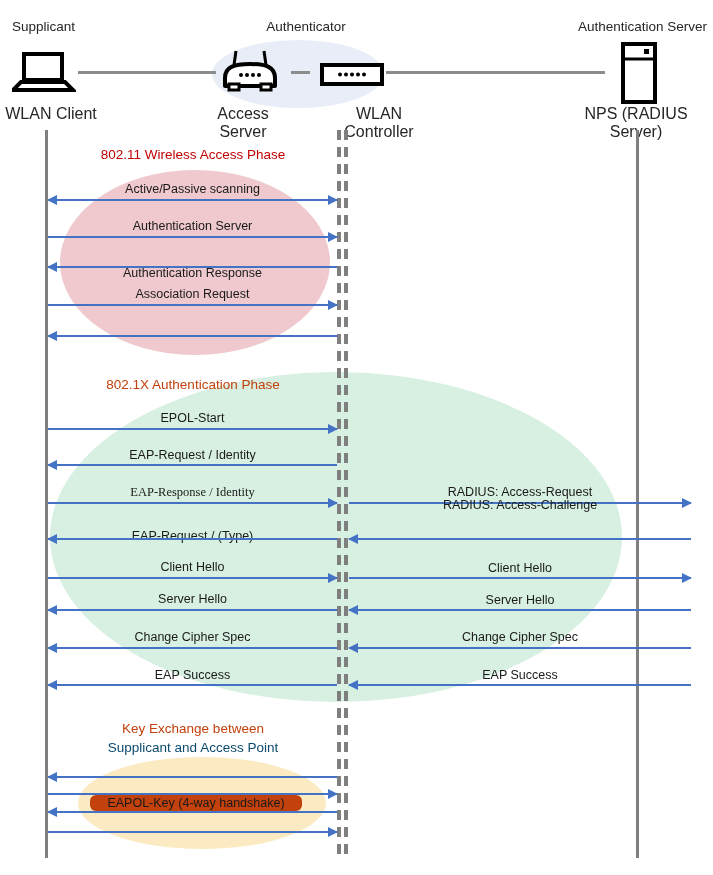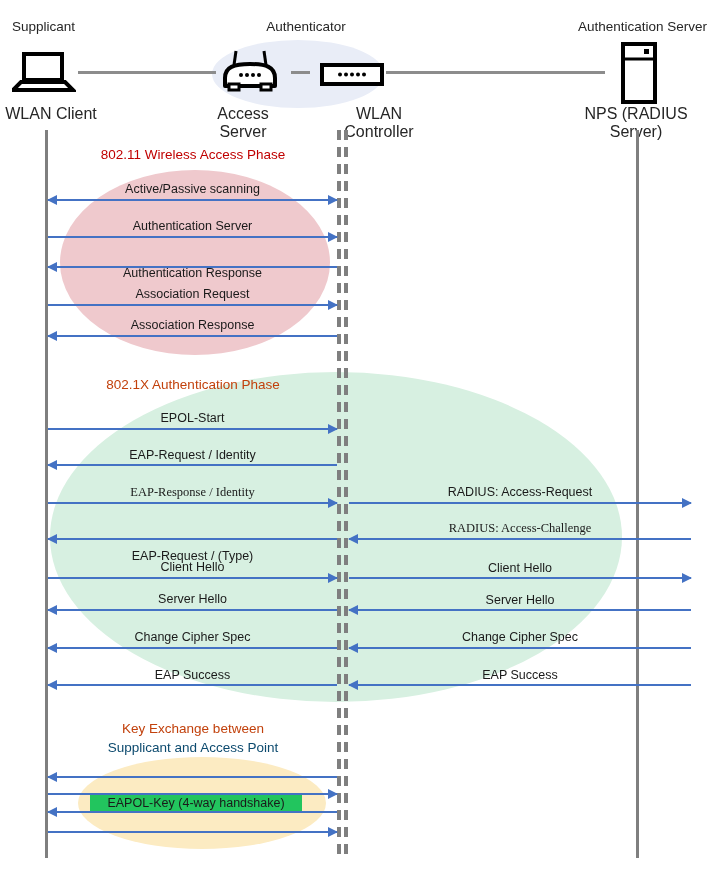--- a/index.html
+++ b/index.html
@@ -27,21 +27,21 @@
   .seg-r{left:349px;width:342px;}
   .msg-line{position:absolute;height:2px;background:#4472c4;z-index:3;}
   .msg-line.hr::after{
     content:"";position:absolute;right:-1px;top:-4px;width:0;height:0;
     border-top:5px solid transparent;border-bottom:5px solid transparent;border-left:10px solid #4472c4;
   }
   .msg-line.hl::before{
     content:"";position:absolute;left:-1px;top:-4px;width:0;height:0;
     border-top:5px solid transparent;border-bottom:5px solid transparent;border-right:10px solid #4472c4;
   }
-  .whitebg{background:#22c55e;z-index:4;}
+  .whitebg{background:#c2410c;z-index:4;border-radius:6px;}
   .icon{position:absolute;z-index:2;}
 </style>
 </head>
 <body>
 
 <div id="canvas">
 
   <div class="ellipse" style="left:212px;top:40px;width:172px;height:68px;background:#e9edf7;"></div>
 
   <div class="role" style="left:12px;">Supplicant</div>
@@ -108,37 +108,36 @@
 
   <div class="msg-label seg-l" style="top:218px;">Authentication Server</div>
   <div class="msg-line seg-l hr" style="top:236px;"></div>
 
   <div class="msg-label seg-l" style="top:249px;margin-top:16px;">Authentication Response</div>
   <div class="msg-line seg-l hl" style="top:266px;"></div>
 
   <div class="msg-label seg-l" style="top:286px;">Association Request</div>
   <div class="msg-line seg-l hr" style="top:304px;"></div>
 
-  <div class="msg-label seg-l" style="top:317px;">Association Response</div>
   <div class="msg-line seg-l hl" style="top:335px;"></div>
 
   <div class="msg-label seg-l" style="top:410px;">EPOL-Start</div>
   <div class="msg-line seg-l hr" style="top:428px;"></div>
 
   <div class="msg-label seg-l" style="top:447px;">EAP-Request / Identity</div>
   <div class="msg-line seg-l hl" style="top:464px;"></div>
 
   <div class="msg-label seg-l" style="top:484px;font-family:Liberation Serif, serif;">EAP-Response / Identity</div>
   <div class="msg-line seg-l hr" style="top:502px;"></div>
   <div class="msg-label seg-r" style="top:484px;">RADIUS: Access-Request</div>
   <div class="msg-line seg-r hr" style="top:502px;"></div>
 
-  <div class="msg-label seg-l" style="top:548px;text-align:center;">EAP-Request / (Type)</div>
+  <div class="msg-label seg-l" style="top:528px;text-align:center;">EAP-Request / (Type)</div>
   <div class="msg-line seg-l hl" style="top:538px;"></div>
-  <div class="msg-label seg-r" style="top:520px;font-family:Liberation Serif, serif;">RADIUS: Access-Challenge</div>
+  <div class="msg-label seg-r" style="top:497px;">RADIUS: Access-Challenge</div>
   <div class="msg-line seg-r hl" style="top:538px;"></div>
 
   <div class="msg-label seg-l" style="top:559px;">Client Hello</div>
   <div class="msg-line seg-l hr" style="top:577px;"></div>
   <div class="msg-label seg-r" style="top:560px;">Client Hello</div>
   <div class="msg-line seg-r hr" style="top:577px;"></div>
 
   <div class="msg-label seg-l" style="top:591px;">Server Hello</div>
   <div class="msg-line seg-l hl" style="top:609px;"></div>
   <div class="msg-label seg-r" style="top:592px;">Server Hello</div>

